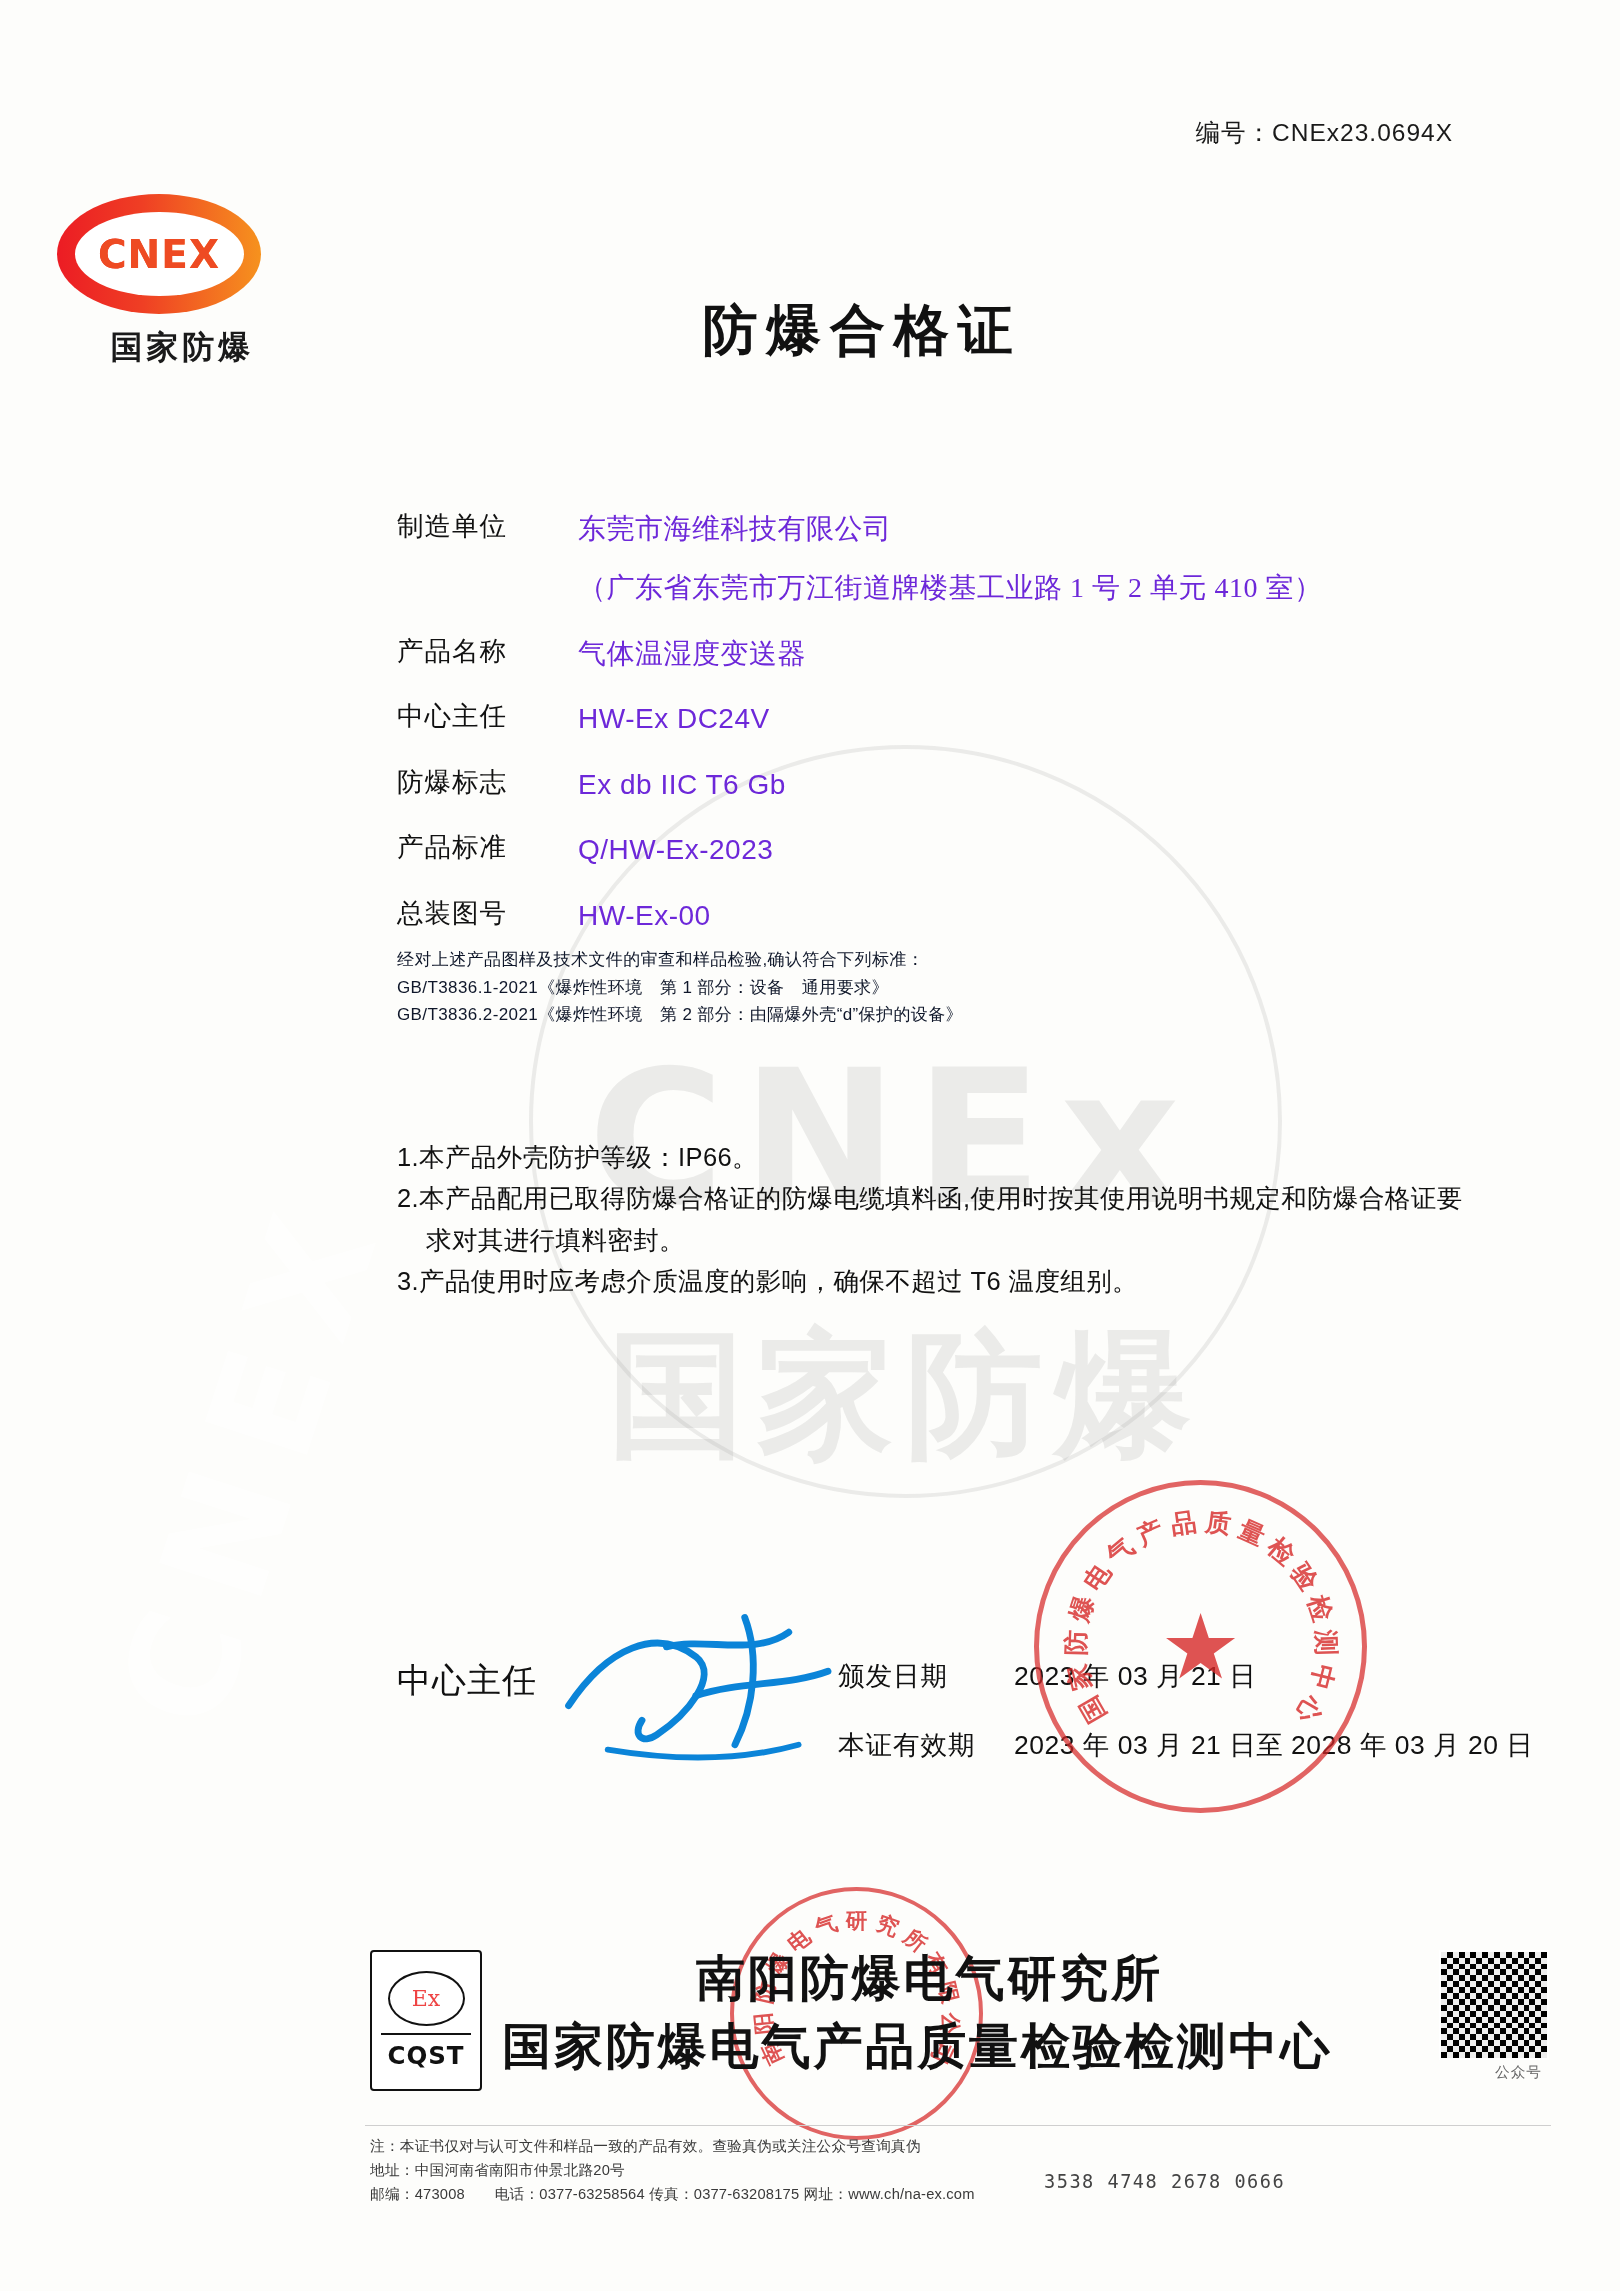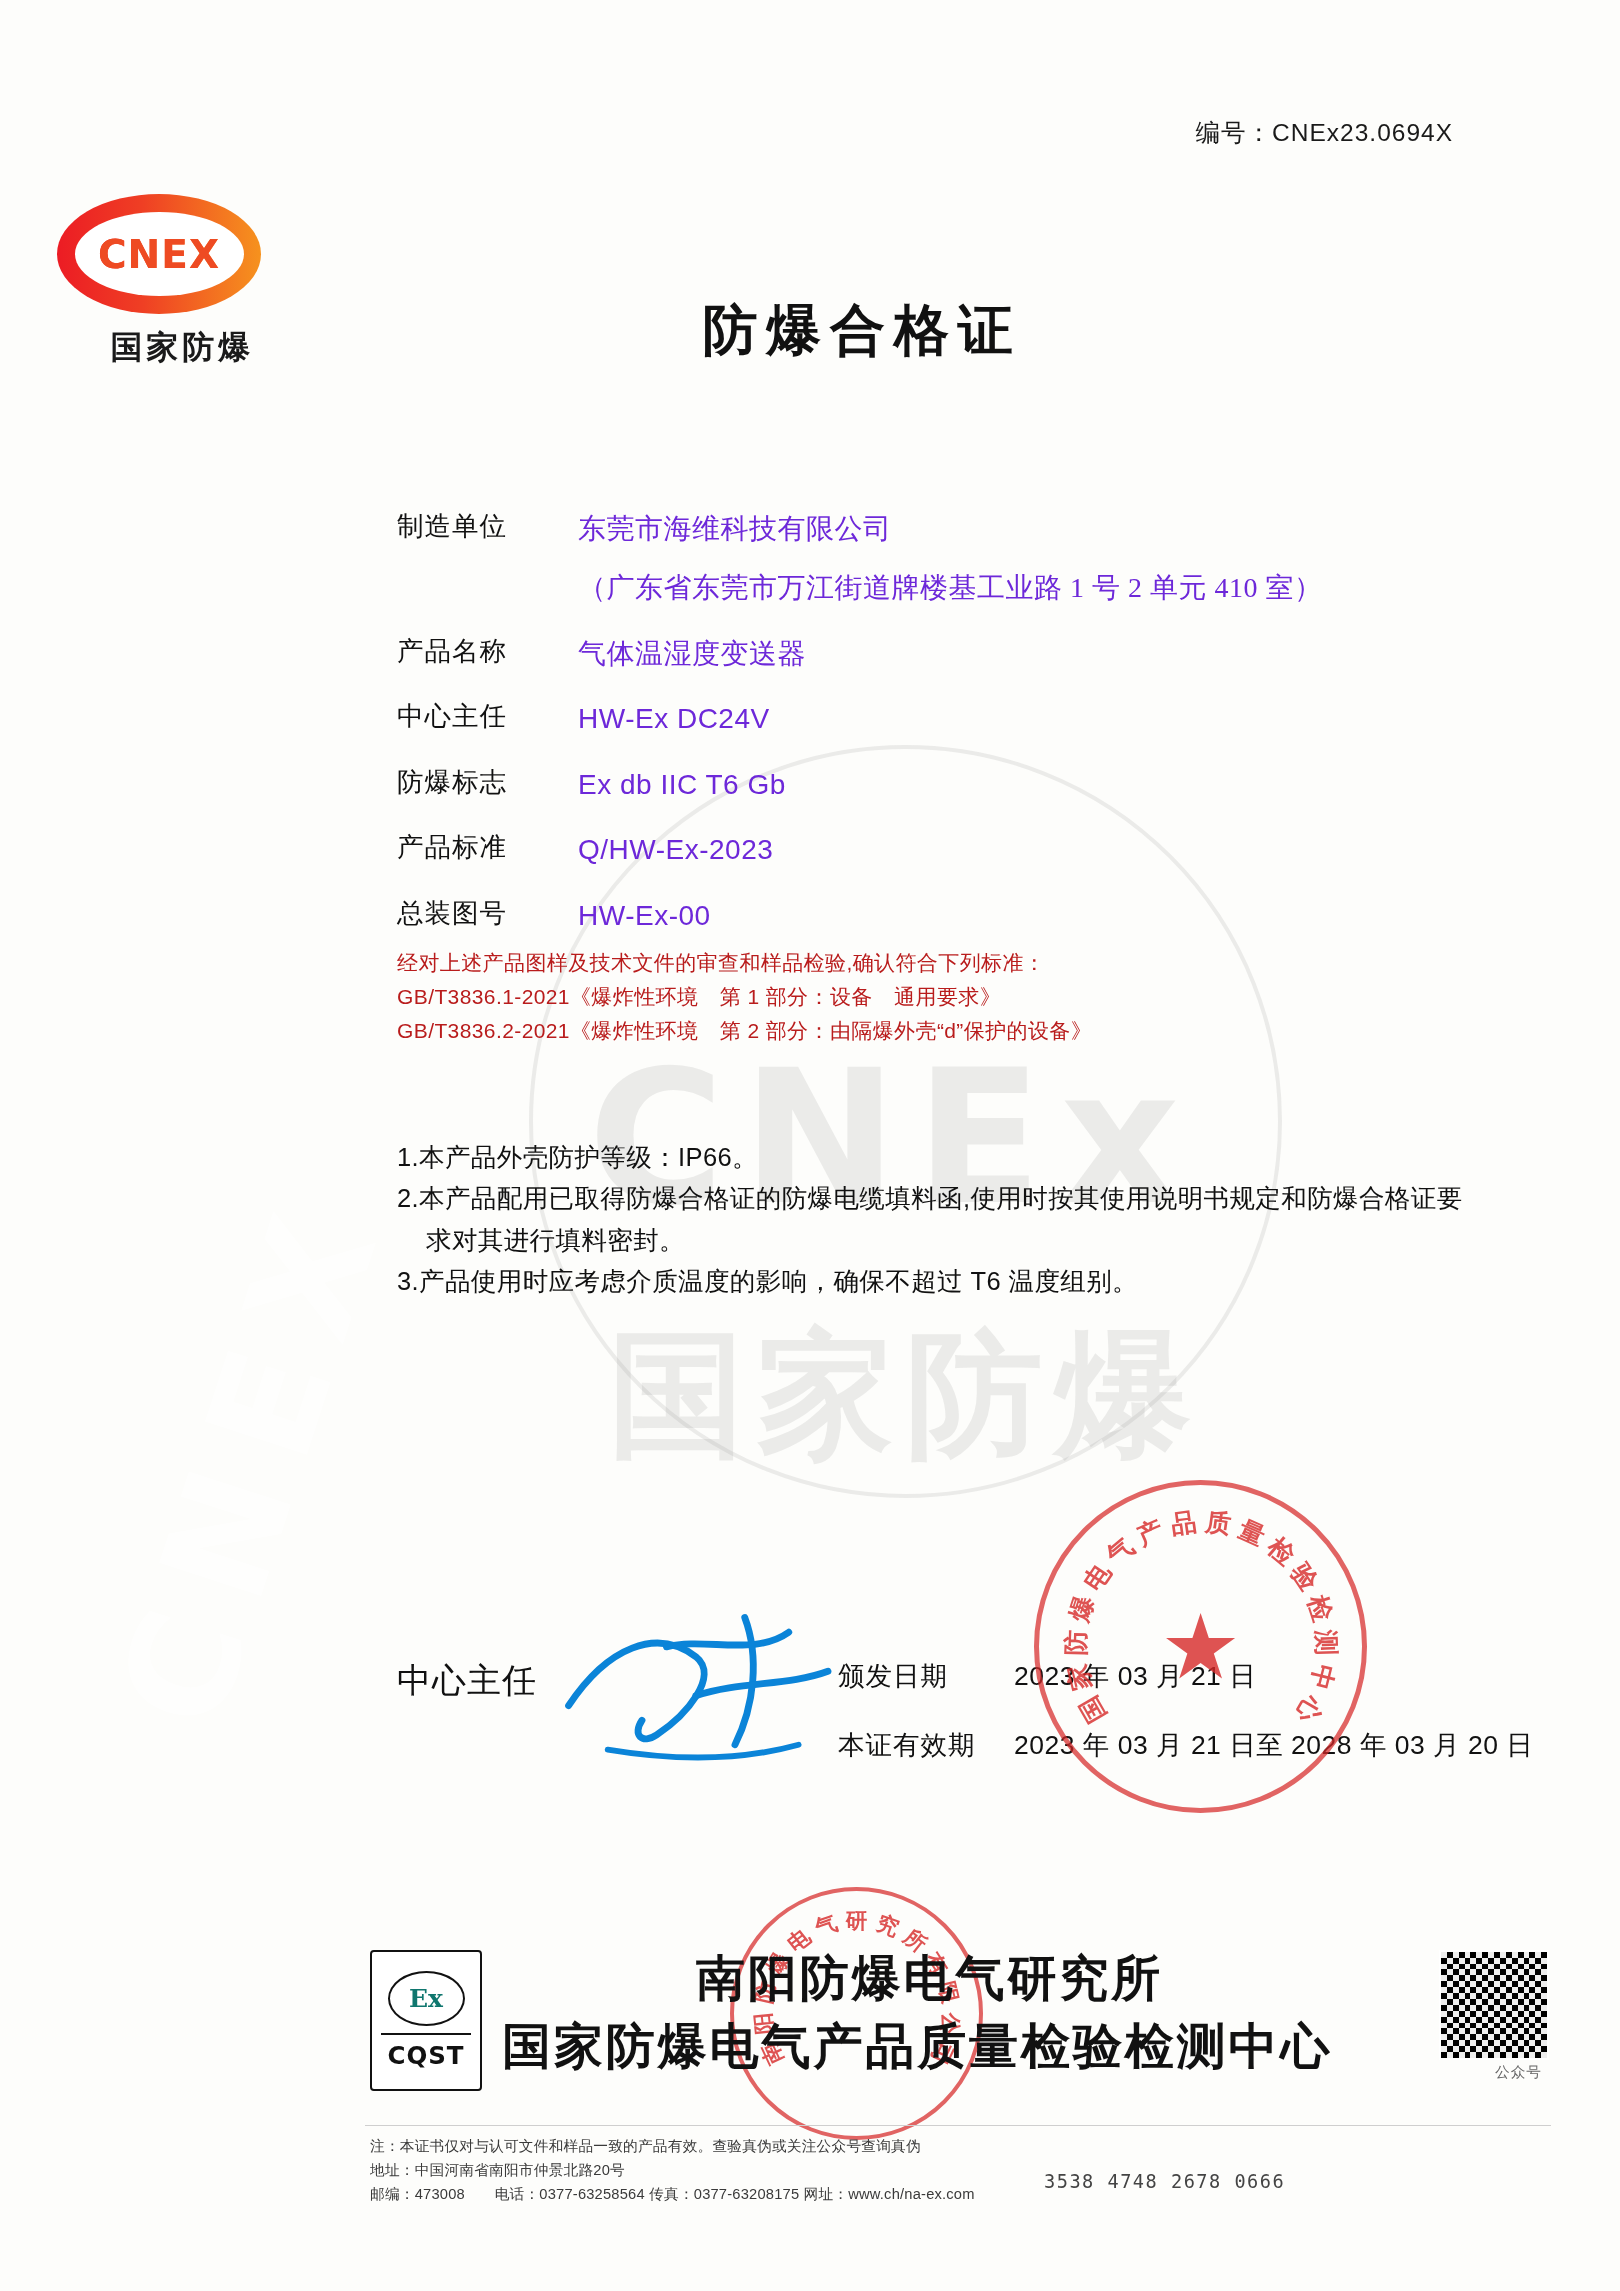--- a/index.html
+++ b/index.html
@@ -187,23 +187,23 @@
     margin-top: 17px;
     font-family: Liberation Serif, serif;
   }
 
   
   .para {
     position: absolute;
     left: 397px;
     top: 946px;
     width: 1098px;
-    font-size: 21px;
+    font-size: 17px;
     line-height: 1.62;
-    color: #b91c1c;
+    color: #0f172a;
     letter-spacing: 0.4px;
   }
   .notes {
     position: absolute;
     left: 397px;
     top: 1137px;
     width: 1137px;
     font-size: 25.5px;
     line-height: 1.62;
     color: #111;
@@ -332,23 +332,23 @@
   }
   .ex-badge .ex-ell {
     width: 73px;
     height: 51px;
     border: 2.9px solid #111;
     border-radius: 50%;
     display: flex;
     align-items: center;
     justify-content: center;
     font-family: "DejaVu Serif", serif;
-    font-size: 25px;
-    font-weight: bold;
-    color: #0f766e;
+    font-size: 22px;
+    font-weight: normal;
+    color: #ef4444;
   }
   .ex-badge .ex-line {
     width: 90px;
     height: 2px;
     background: #111;
     margin: 6.9px 0;
   }
   .ex-badge .ex-cqst {
     font-family: "DejaVu Sans", sans-serif;
     font-size: 24.5px;

